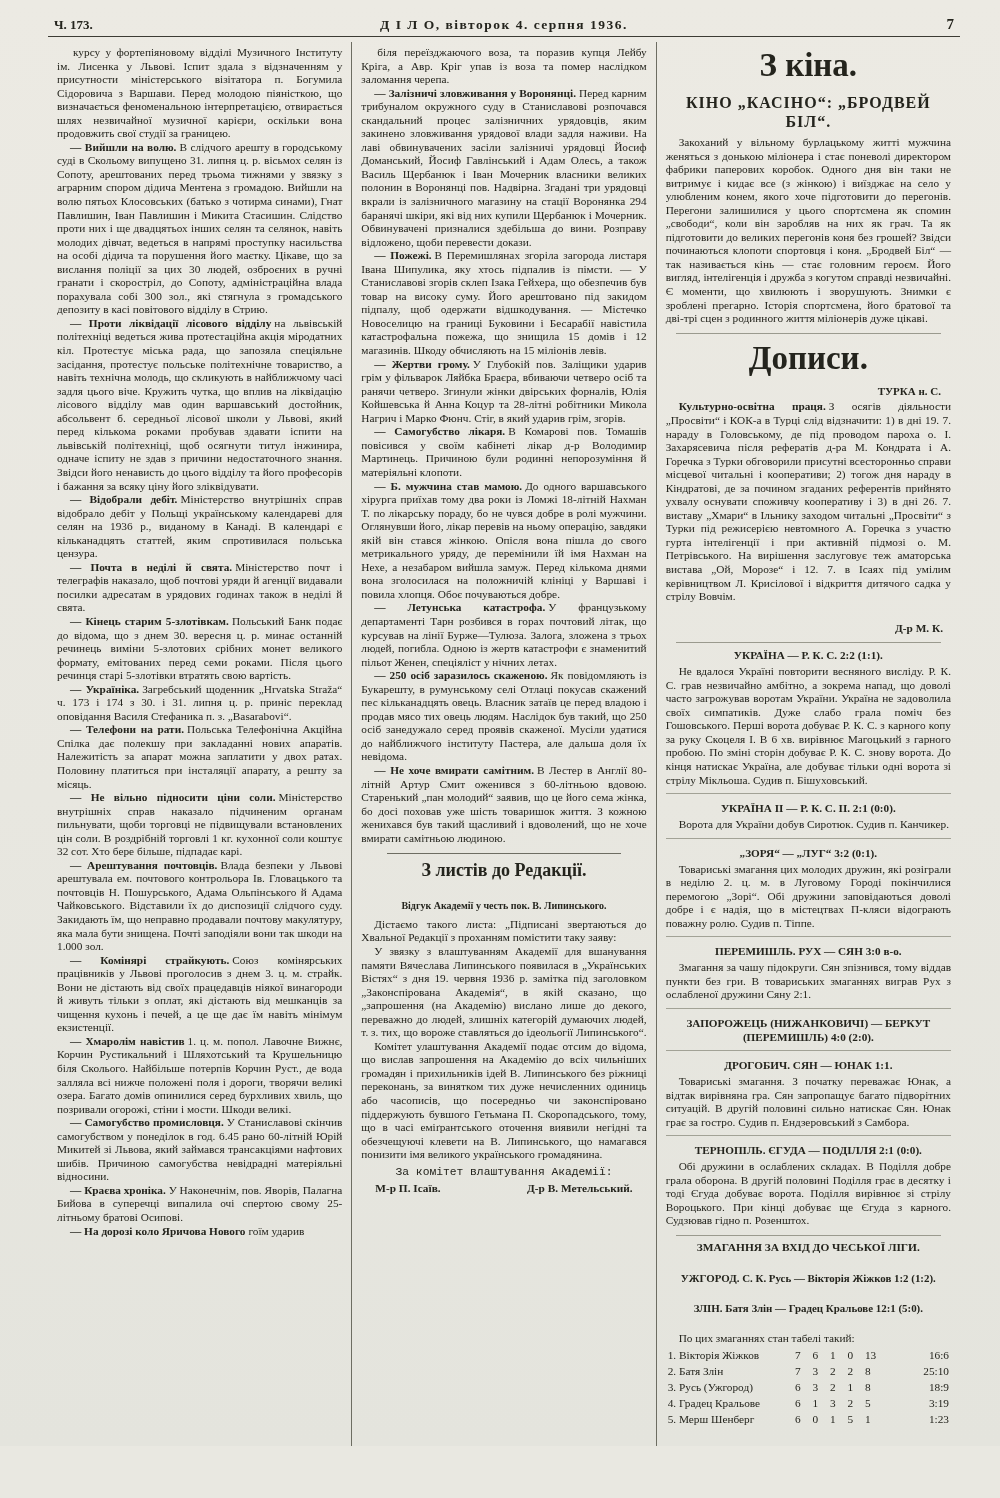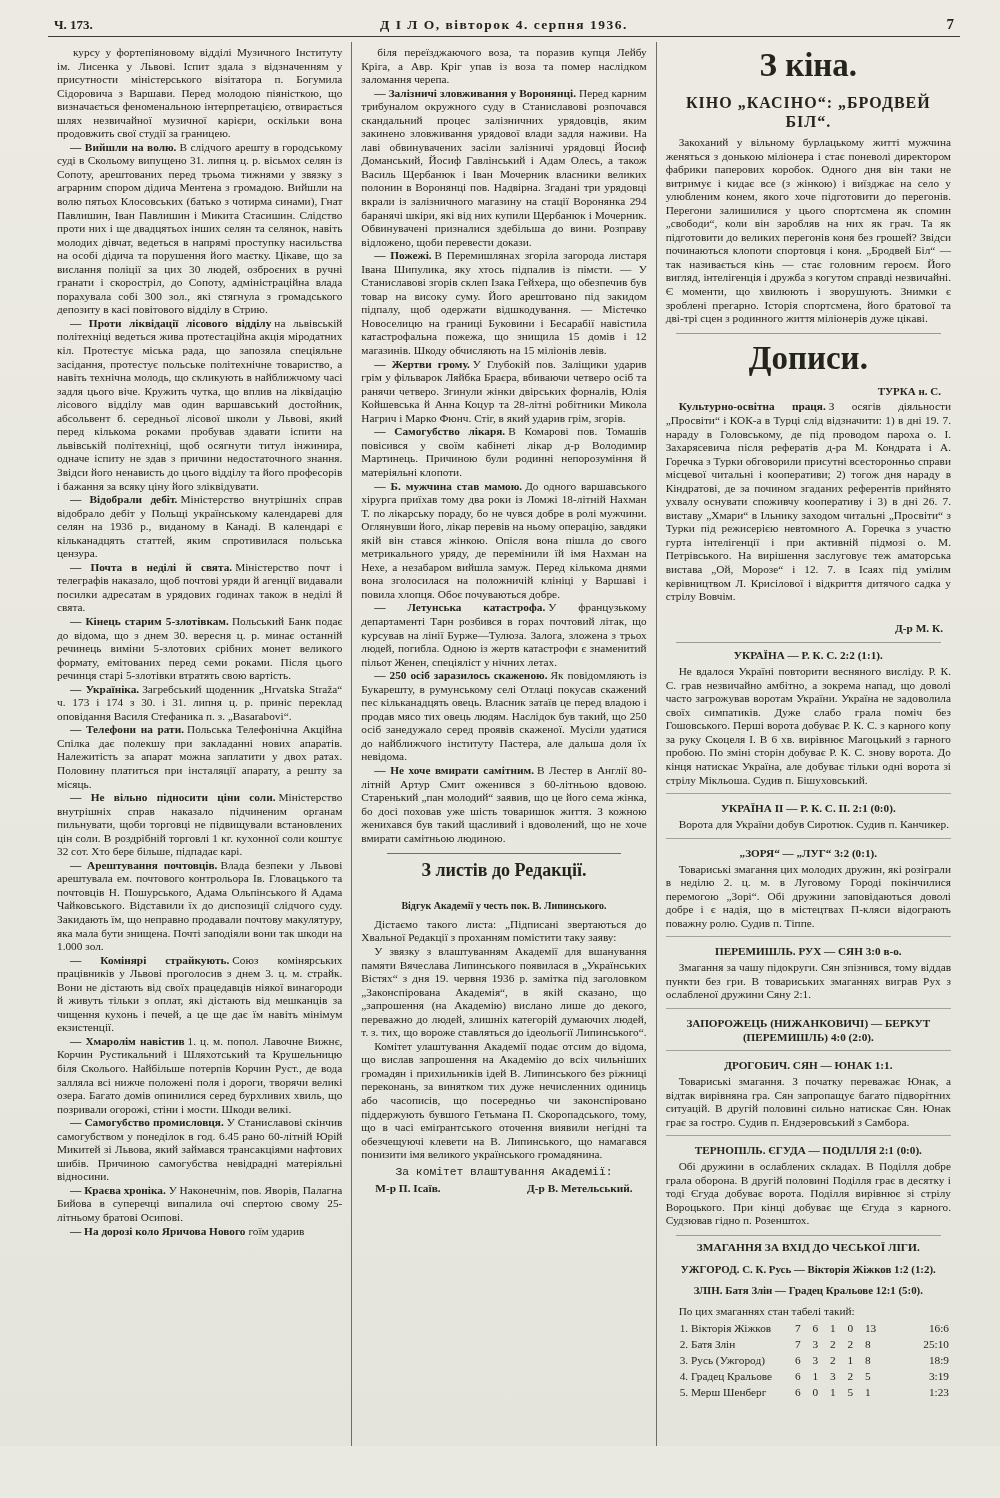--- a/index.html
+++ b/index.html
@@ -42,23 +42,23 @@
   .big-title { text-align:center; font-size:33px; font-weight:bold; margin:0 0 7px 0; }
   .kino-head { text-align:center; font-size:16px; letter-spacing:1px; margin-bottom:5px; }
   .byline { text-align:right; font-weight:bold; font-size:11px; padding-right:10px; margin-bottom:2px; }
   .sig-right { text-align:right; font-weight:bold; padding-right:8px; margin-top:18px; }
 
   .sport-head { text-align:center; font-size:11.2px; font-weight:bold; margin:2px 0 3px 0; line-height:1.25; }
   .sport-text { text-align:justify; text-indent:13px; }
   .sport-entry + .sport-entry { border-top:1px solid #a2a296; margin-top:6px; padding-top:5px; }
 
   .league-title { text-align:center; font-size:11.4px; font-weight:bold; margin:3px 0 4px 0; }
-  .league-line { text-align:center; font-weight:bold; font-size:10.9px; margin:8px 0; }
+  .league-line { text-align:center; font-weight:bold; font-size:10.9px; margin:17px 0; }
   .league-intro { margin-top:4px; text-indent:13px; }
-  .ltable { margin-top:3px; padding:0 2px;margin-left:12px; }
+  .ltable { margin-top:3px; padding:0 2px; }
   .trow { display:flex; line-height:1.4; }
   .tname { flex:1; white-space:nowrap; overflow:hidden; }
   .tstats { width:110px; text-align:left; word-spacing:9px; }
   .tratio { width:44px; text-align:right; }
 </style>
 </head>
 <body>
 
 <div class="page">
 

